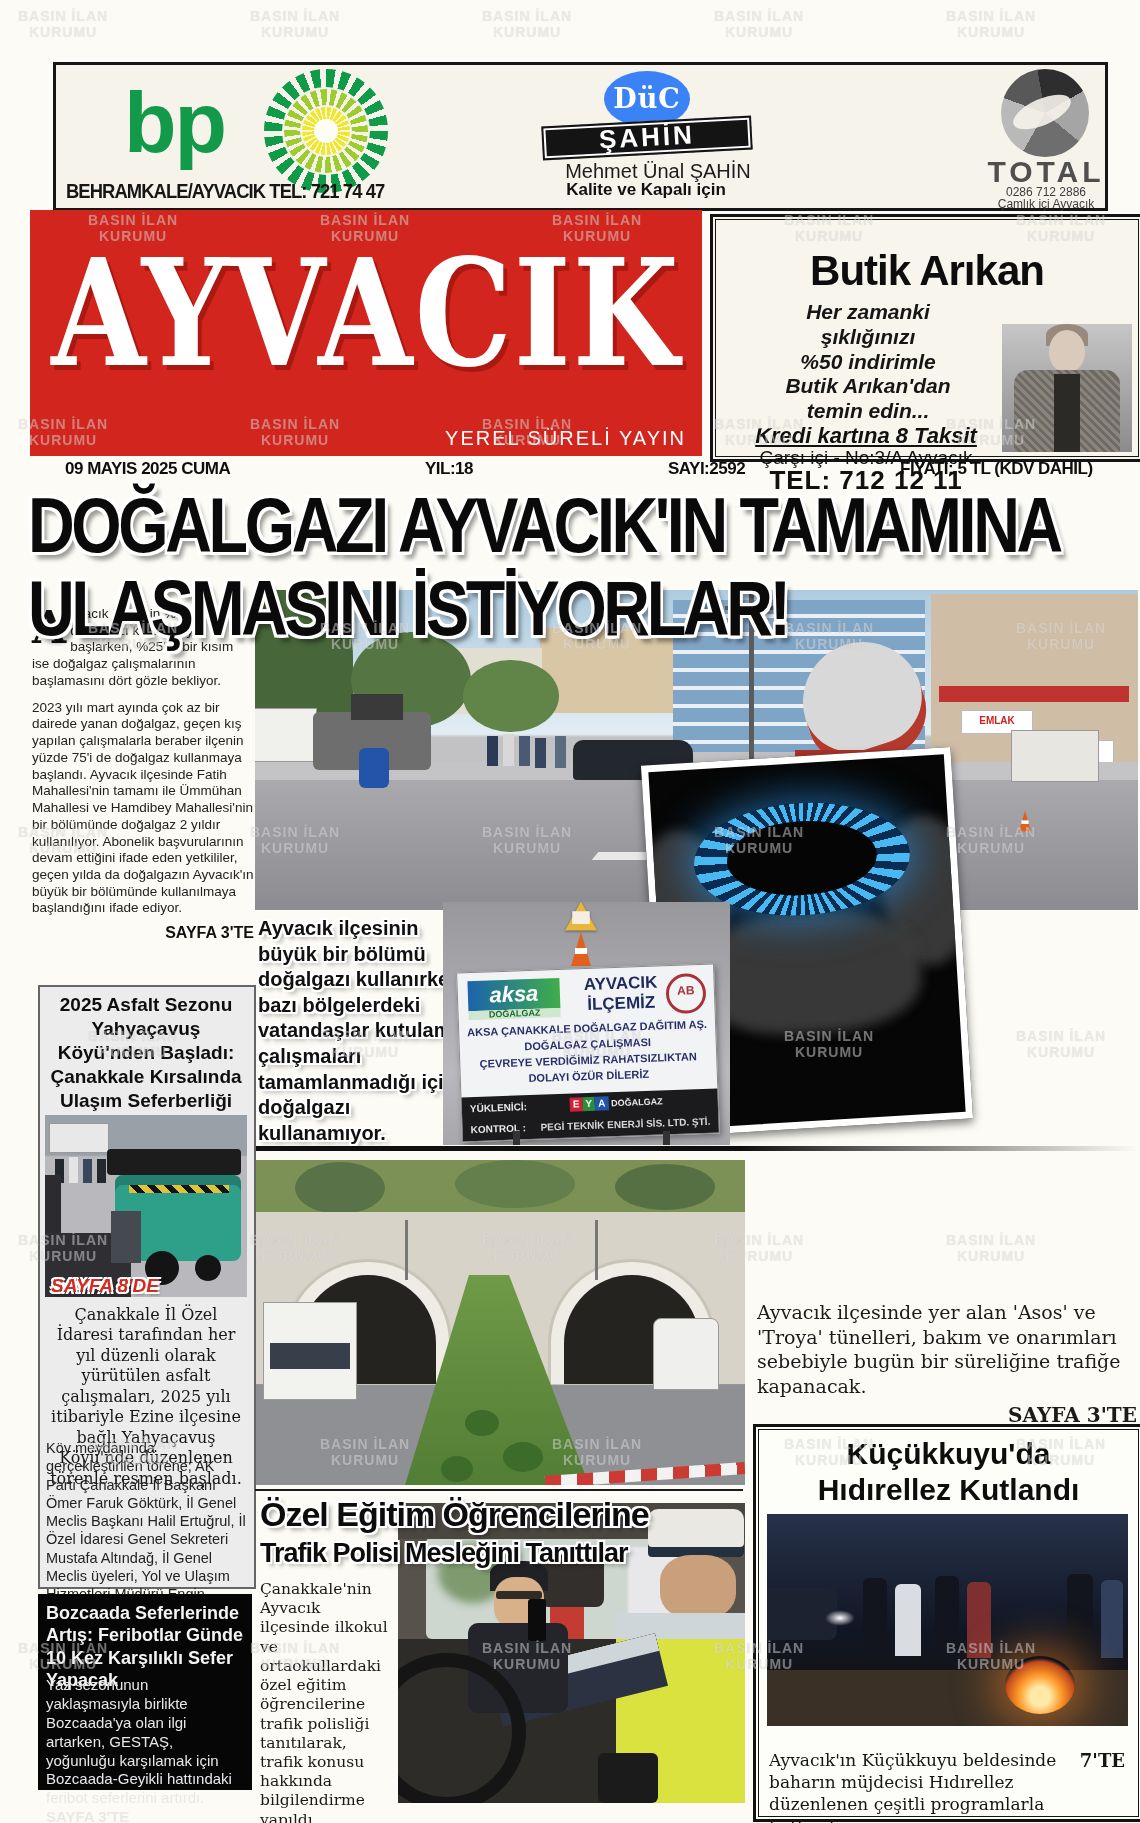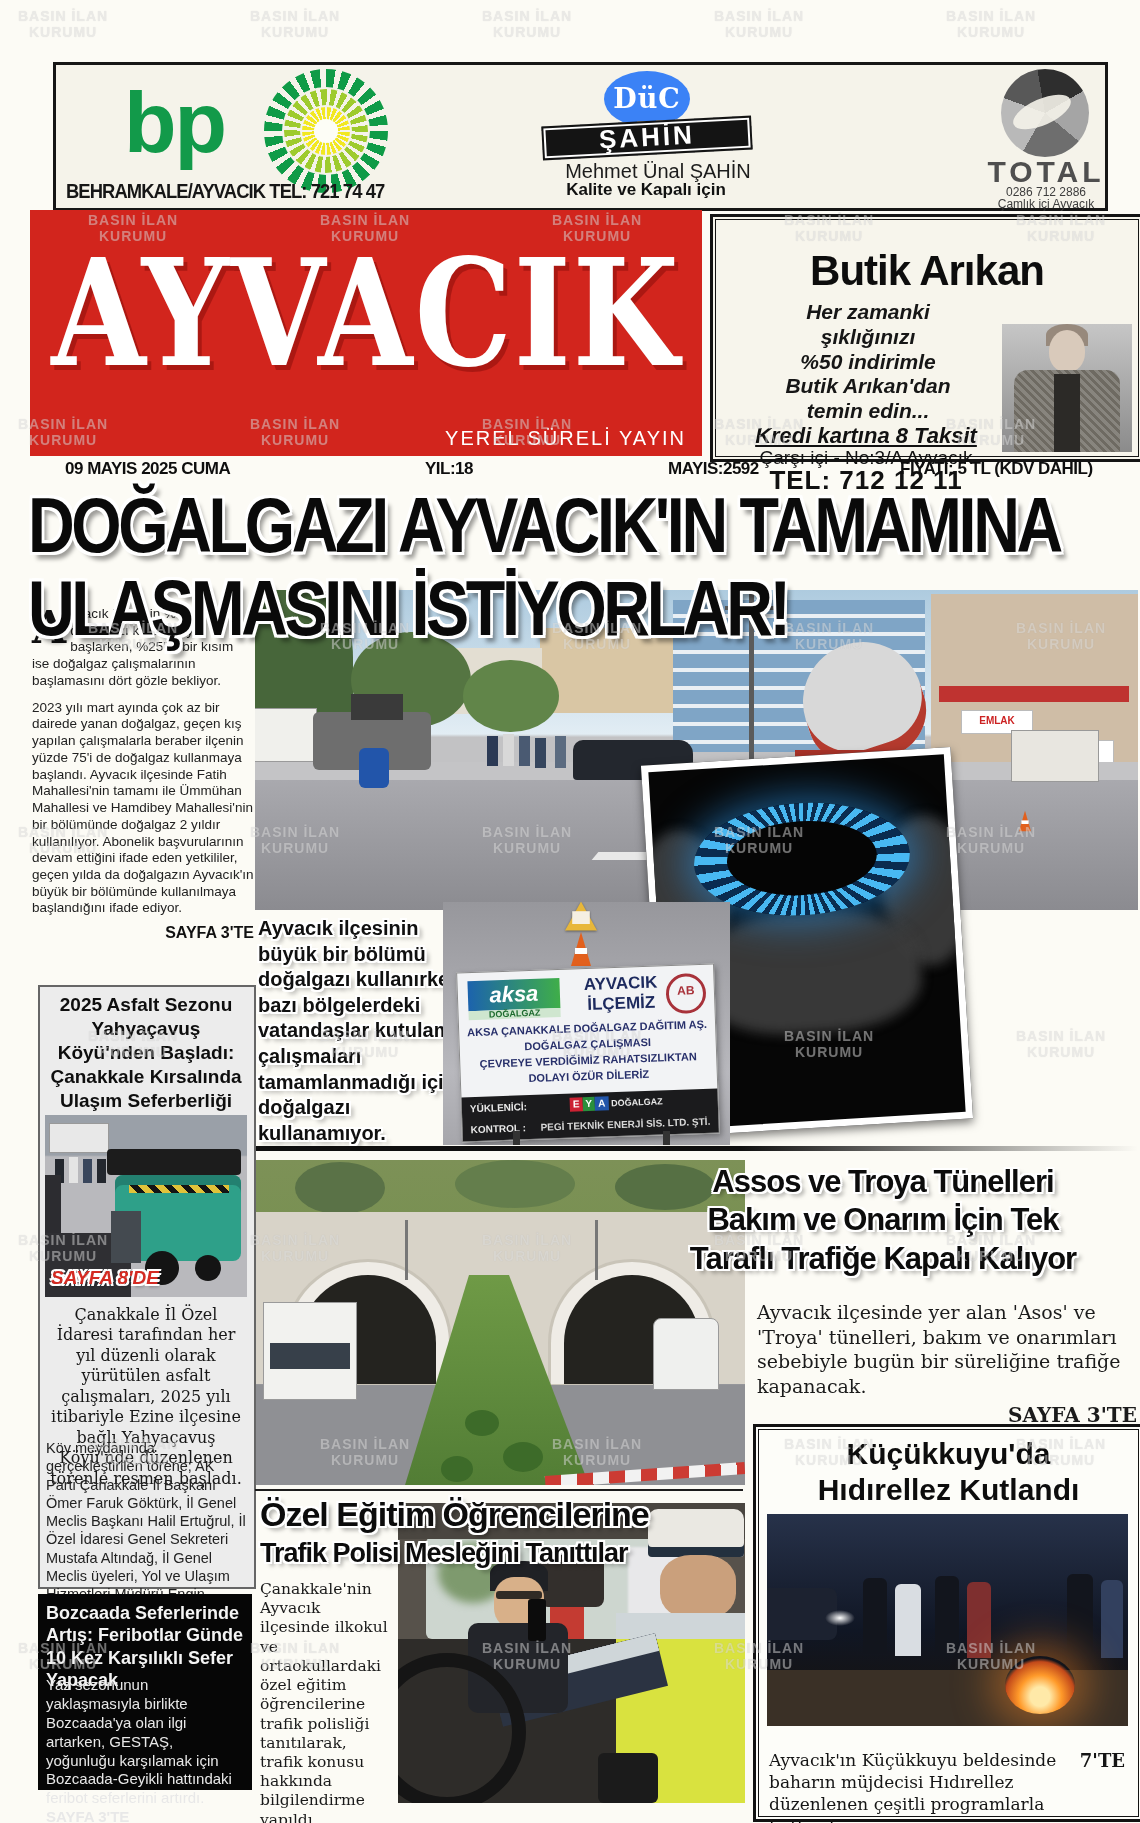--- a/index.html
+++ b/index.html
@@ -133,21 +133,21 @@
   .sil{position:absolute;border-radius:6px 6px 0 0;background:#12151d;}
   .fire{position:absolute;left:238px;top:142px;width:70px;height:58px;border-radius:50%;
       background:radial-gradient(circle at 50% 70%,#ffe9a8 0 18%,#ff9a2a 40%,#c2491a 65%,rgba(194,73,26,0) 72%);
       box-shadow:0 0 40px 14px rgba(255,140,40,.45);}
   .k-cap{position:absolute;left:10px;top:302px;width:356px;font:17px/1.3 "DejaVu Serif",serif;color:#151515;}
   .k-cap b{float:right;font-size:18px;}
   
   .abox{left:38px;top:985px;width:214px;height:600px;border:2px solid #666;background:#ececec;z-index:2;}
   .a-h{position:absolute;left:4px;top:6px;width:204px;text-align:center;font:bold 19px/1.26 "Liberation Sans",sans-serif;color:#0e0e0e;}
   .paver{position:absolute;left:5px;top:128px;width:202px;height:182px;background:linear-gradient(#9aa0a8 0 22%,#b9b9bd 23%);overflow:hidden;}
-  .sayfa8{position:absolute;left:6px;bottom:10px;font:bold italic 19px/1 "Liberation Sans",sans-serif;font-style:italic;color:#d42a22;
+  .sayfa8{position:absolute;left:6px;bottom:2px;font:bold italic 19px/1 "Liberation Sans",sans-serif;font-style:italic;color:#d42a22;
       text-shadow:-2px -2px 0 #fff,2px -2px 0 #fff,-2px 2px 0 #fff,2px 2px 0 #fff,2px 3px 3px rgba(0,0,0,.3);}
   .a-p1{position:absolute;left:6px;top:318px;width:200px;text-align:center;font:16px/1.28 "DejaVu Serif",serif;color:#171717;}
   .a-p2{position:absolute;left:6px;top:452px;width:200px;font:14.5px/1.26 "Liberation Sans",sans-serif;color:#222;}
   
   .bbox{left:38px;top:1594px;width:214px;height:196px;background:#060606;color:#f4f4f4;z-index:2;}
   .b-h{position:absolute;left:8px;top:8px;width:198px;font:bold 18px/1.24 "Liberation Sans",sans-serif;}
   .b-body{position:absolute;left:8px;top:82px;width:198px;font:15px/1.26 "Liberation Sans",sans-serif;color:#e8e8e8;}
   .b-body b{font-size:15px;}
   
   .p-rule{left:255px;top:1489px;width:488px;height:2px;background:#1c1c1c;z-index:2;}
@@ -214,21 +214,21 @@
         <div class="model-hair"></div>
         <div class="model-head"></div>
         <div class="model-jacket"></div>
         <div class="model-shirt"></div>
       </div>
     </div>
   </div>
 
   <div class="abs dl" style="left:65px;">09 MAYIS 2025 CUMA</div>
   <div class="abs dl" style="left:425px;text-align:center;">YIL:18</div>
-  <div class="abs dl" style="left:668px;">MAYIS:2592</div>
+  <div class="abs dl" style="left:668px;">SAYI:2592</div>
   <div class="abs dl" style="left:900px;">FİYATI: 5 TL (KDV DAHİL)</div>
 
   <div class="abs mega" style="left:28px;top:487px;">DOĞALGAZI AYVACIK'IN TAMAMINA</div>
   <div class="abs mega" style="left:28px;top:570px;">ULAŞMASINI İSTİYORLAR!</div>
 
   <div class="abs street photo">
     <div class="blk" style="left:285px;top:38px;width:145px;height:85px;background:#d9c6a4;"></div>
     <div class="blk" style="left:175px;top:58px;width:112px;height:66px;background:#e3ded2;"></div>
     <div class="blk" style="left:418px;top:10px;width:252px;height:152px;background:repeating-linear-gradient(180deg,#7fa5c6 0 14px,#e9eff4 14px 18px);"></div>
     <div class="blk" style="left:676px;top:4px;width:207px;height:200px;background:#cfbda6;">
@@ -333,25 +333,20 @@
     <div class="bush" style="left:186px;top:296px;width:32px;height:26px;"></div>
     <div class="tun-truck">
       <div class="tun-truck-win"></div>
     </div>
     <div class="tun-van"></div>
     <div class="curb"></div>
     <div class="blk" style="left:150px;top:60px;width:3px;height:60px;background:#777;"></div>
     <div class="blk" style="left:340px;top:60px;width:3px;height:60px;background:#777;"></div>
   </div>
 
-  <div class="abs tun-h outline-w">
-    <div>Assos ve Troya Tünelleri</div>
-    <div>Bakım ve Onarım İçin Tek</div>
-    <div>Taraflı Trafiğe Kapalı Kalıyor</div>
-  </div>
   <div class="abs tun-body">
     <span>Ayvacık ilçesinde yer alan 'Asos' ve 'Troya' tünelleri, bakım ve onarımları sebebiyle bugün bir süreliğine trafiğe kapanacak.</span>
     <div class="tun-pref">SAYFA 3'TE</div>
   </div>
 
   <div class="abs kbox">
     <div class="kbox-in">
       <div class="k-h">
         <div>Küçükkuyu'da</div>
         <div>Hıdırellez Kutlandı</div>

